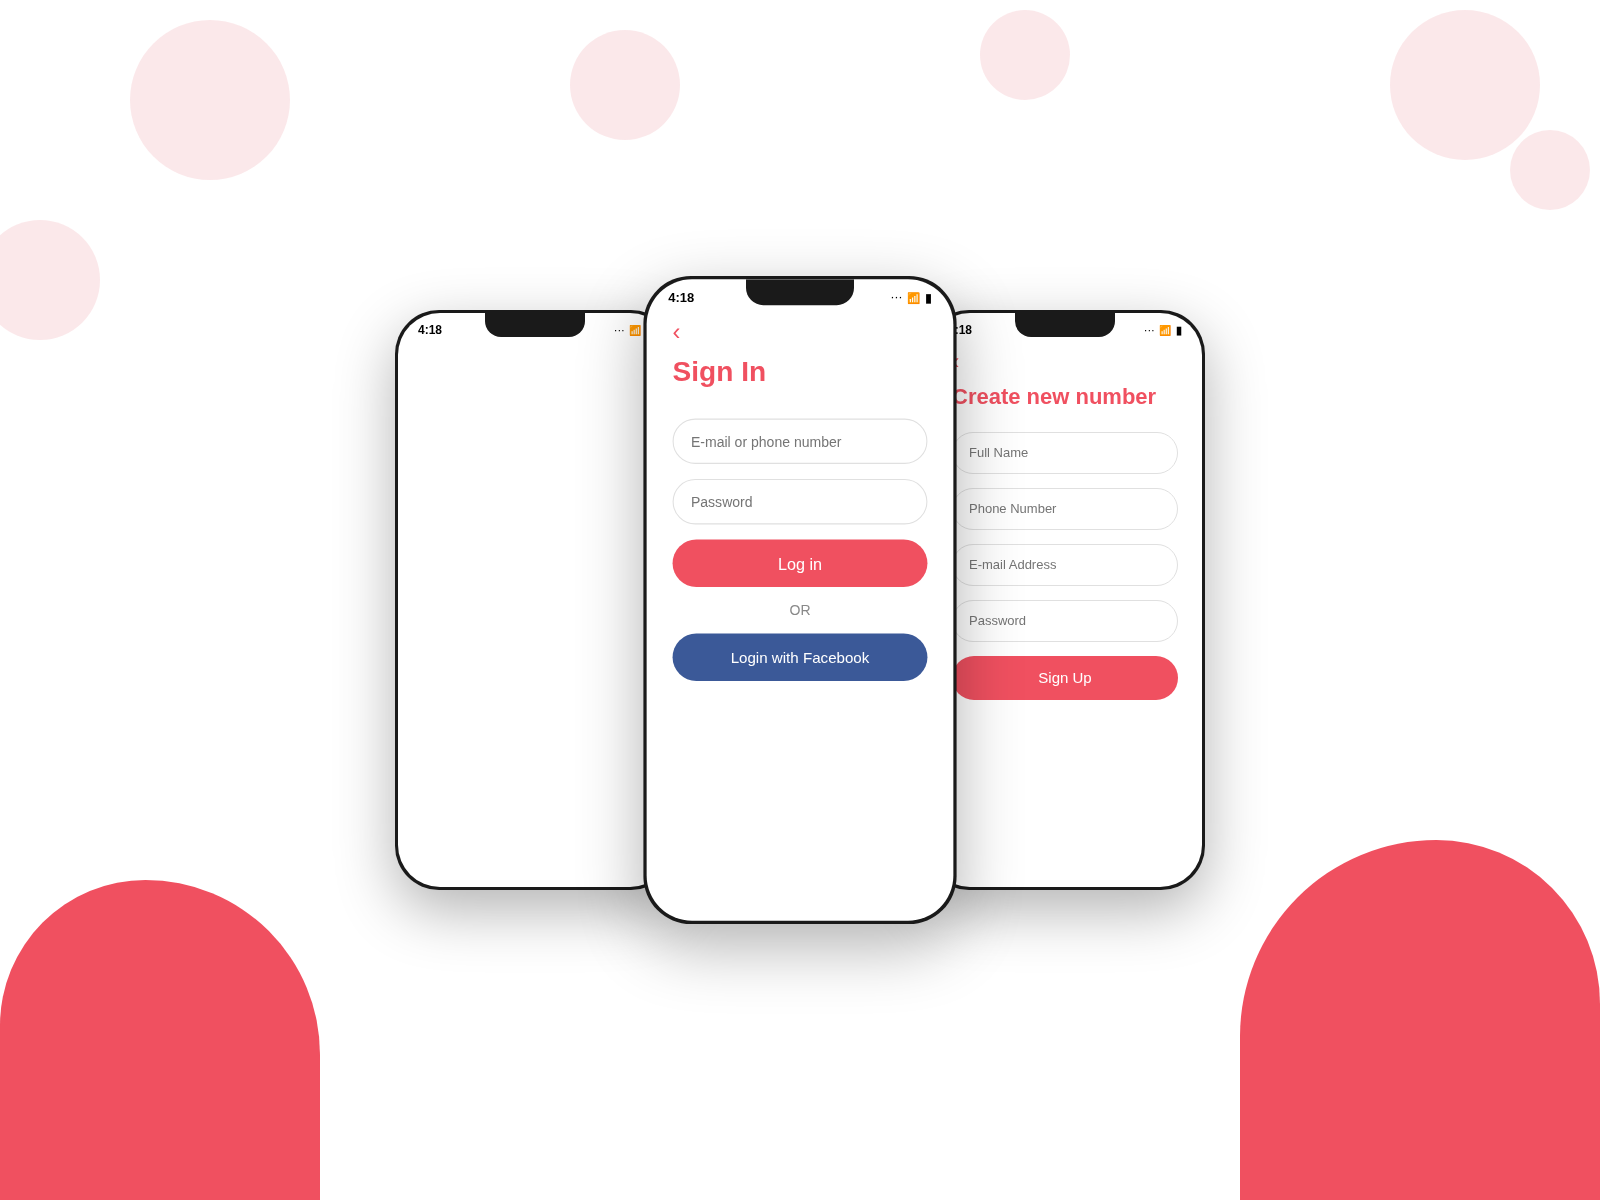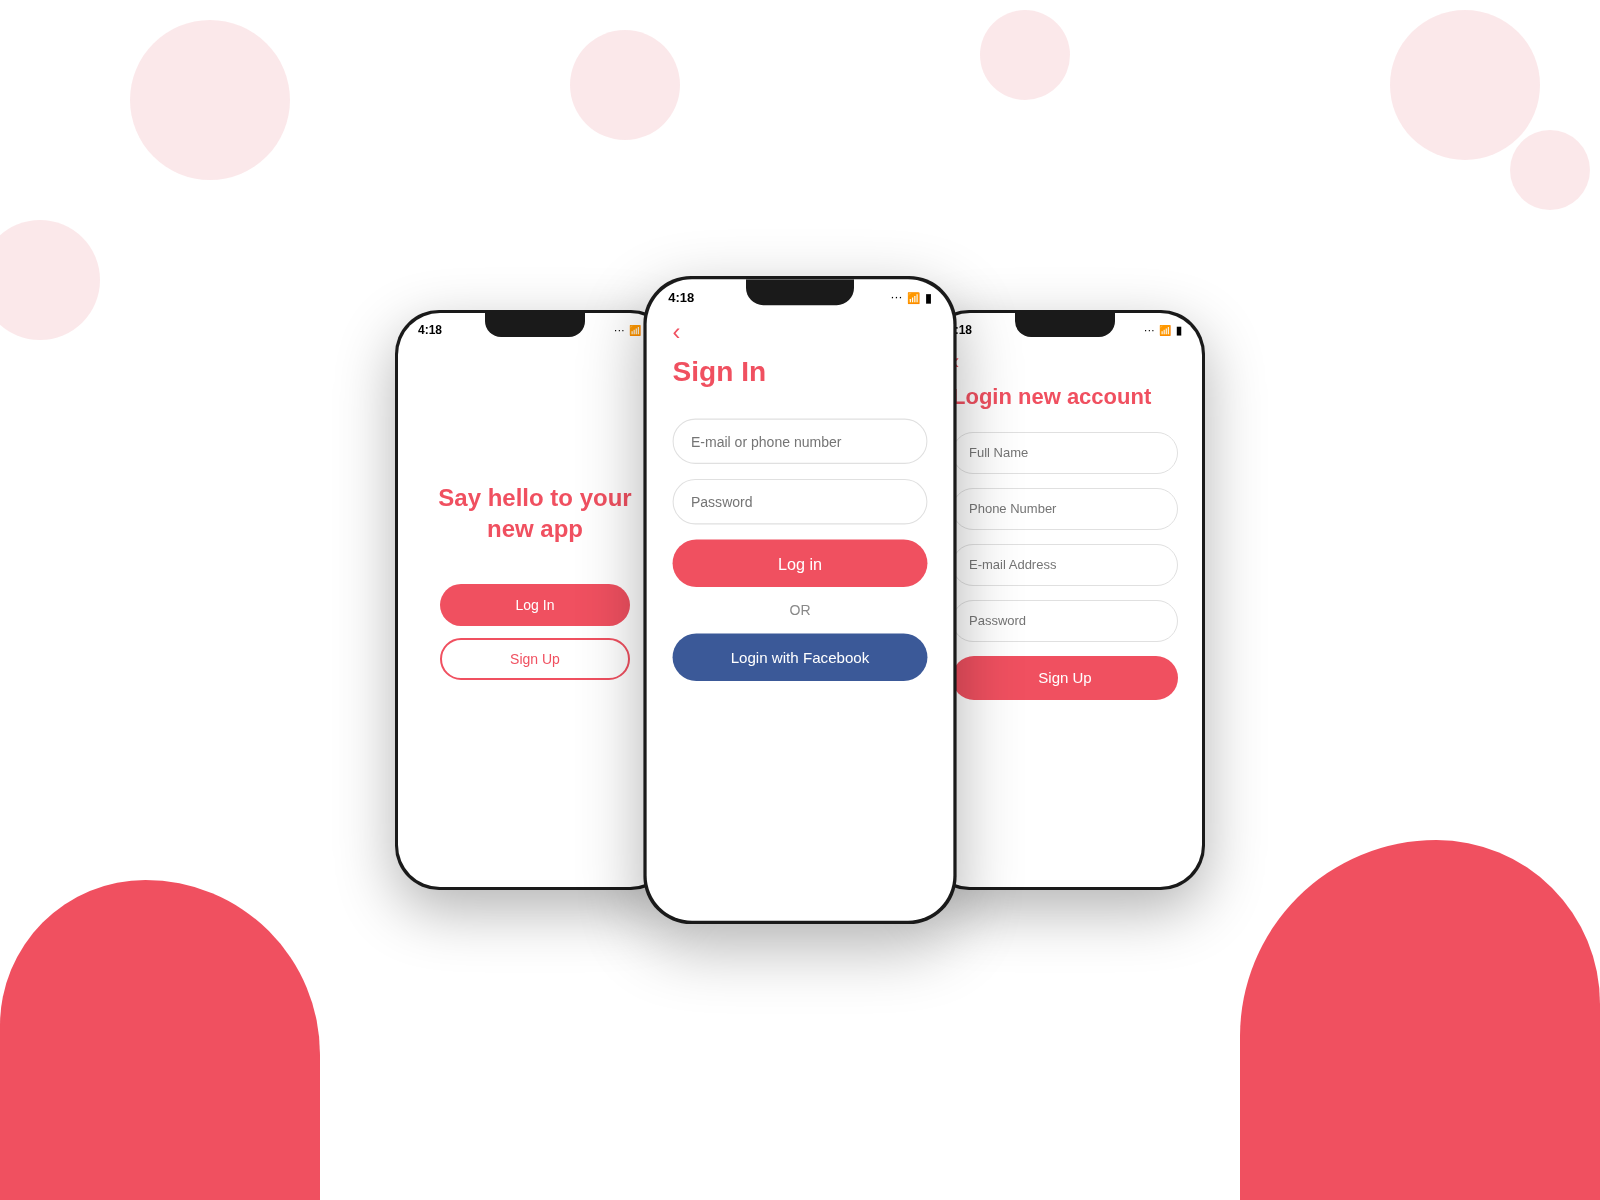--- a/index.html
+++ b/index.html
@@ -249,25 +249,20 @@
         <div class="notch"></div>
         <div class="status-bar">
           <span class="status-time">4:18</span>
           <div class="status-icons">
             <span style="letter-spacing:1px;font-size:8px;">···</span>
             <span>📶</span>
             <span style="font-size:11px;">▮</span>
           </div>
         </div>
 
-        <div class="welcome-screen">
-          <h2 class="welcome-title">Say hello to your new app</h2>
-          <button class="btn-login">Log In</button>
-          <button class="btn-signup">Sign Up</button>
-        </div>
       </div>
     </div>
   </div>
 
   <div class="phone-wrapper center">
     <div class="phone" style="width:290px;height:600px;">
       <div class="phone-inner">
         <div class="notch"></div>
         <div class="status-bar">
           <span class="status-time">4:18</span>
@@ -299,21 +294,21 @@
           <span class="status-time">4:18</span>
           <div class="status-icons">
             <span style="letter-spacing:1px;font-size:8px;">···</span>
             <span>📶</span>
             <span style="font-size:11px;">▮</span>
           </div>
         </div>
 
         <div class="phone-content">
           <span class="back-arrow">‹</span>
-          <h2 class="create-title">Login new account</h2>
+          <h2 class="create-title">Create new number</h2>
           <input class="input-field" type="text" placeholder="Full Name" style="">
           <input class="input-field" type="tel" placeholder="Phone Number" style="">
           <input class="input-field" type="email" placeholder="E-mail Address" style="">
           <input class="input-field" type="password" placeholder="Password" style="">
           <button class="btn-red">Sign Up</button>
         </div>
       </div>
     </div>
   </div>
 

